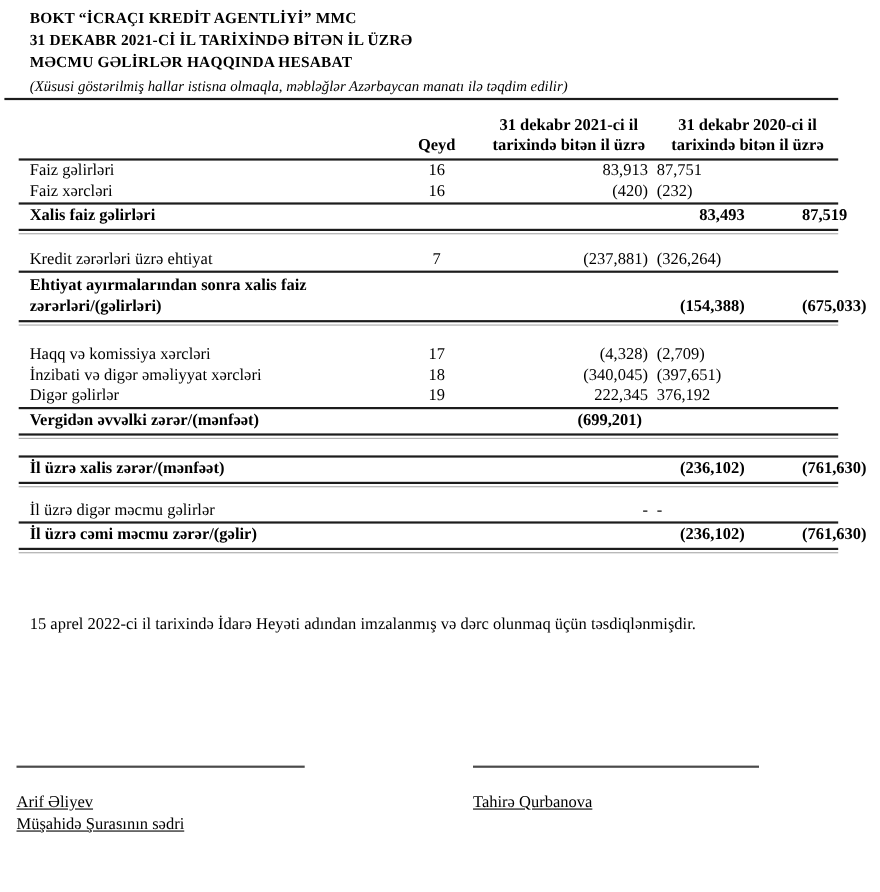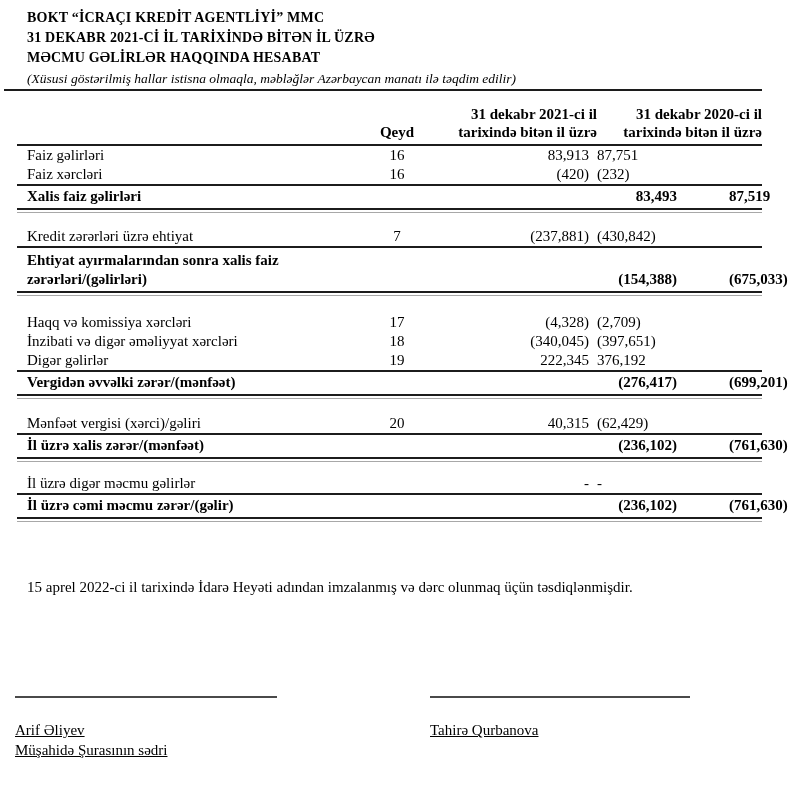--- a/index.html
+++ b/index.html
@@ -35,21 +35,21 @@
   .c-label { padding-left:10px; }
   .c-note  { text-align:center; }
   .c-2021  { text-align:right; padding-right:8px; }
   .c-2020  { text-align:left; padding-right:5px; }
   .thead {
     font-weight:bold;
     border-bottom:2px solid #1c1c1c;
     padding-bottom:3px;
   }
   .thead .cell { line-height:18px; }
-  .thead .c-2021, .thead .c-2020 { text-align:right; padding-right:0; }
+  .thead .c-2021, .thead .c-2020 { text-align:center; padding-right:0; }
   .row.normal .cell { font-weight:normal; }
   .row.total {
     font-weight:bold;
     border-top:2px solid #1c1c1c;
     border-bottom:2px solid #1c1c1c;
     position:relative;
     padding:1px 0 2px 0;
     gap:44px;
   }
   .row.total::after {
@@ -112,21 +112,21 @@
           <div class="cell c-label">Xalis faiz gəlirləri</div>
           <div class="cell c-note"></div>
           <div class="cell c-2021">83,493</div>
           <div class="cell c-2020">87,519</div>
         </div>
         <div class="row spacer" style="height: 17px;"></div>
         <div class="row normal">
           <div class="cell c-label">Kredit zərərləri üzrə ehtiyat</div>
           <div class="cell c-note">7</div>
           <div class="cell c-2021">(237,881)</div>
-          <div class="cell c-2020">(430,842)</div>
+          <div class="cell c-2020">(326,264)</div>
         </div>
         <div class="row total twoline">
           <div class="cell c-label">Ehtiyat ayırmalarından sonra xalis faiz
 zərərləri/(gəlirləri)</div>
           <div class="cell c-note"></div>
           <div class="cell c-2021">(154,388)</div>
           <div class="cell c-2020">(675,033)</div>
         </div>
         <div class="row spacer" style="height: 20px;"></div>
         <div class="row normal">
@@ -143,30 +143,23 @@
         </div>
         <div class="row normal">
           <div class="cell c-label">Digər gəlirlər</div>
           <div class="cell c-note">19</div>
           <div class="cell c-2021">222,345</div>
           <div class="cell c-2020">376,192</div>
         </div>
         <div class="row total">
           <div class="cell c-label">Vergidən əvvəlki zərər/(mənfəət)</div>
           <div class="cell c-note"></div>
-          <div class="cell c-2021">(276,417)</div>
           <div class="cell c-2020">(699,201)</div>
         </div>
         <div class="row spacer" style="height: 18px;"></div>
-        <div class="row normal">
-          <div class="cell c-label">Mənfəət vergisi (xərci)/gəliri</div>
-          <div class="cell c-note">20</div>
-          <div class="cell c-2021">40,315</div>
-          <div class="cell c-2020">(62,429)</div>
-        </div>
         <div class="row total">
           <div class="cell c-label">İl üzrə xalis zərər/(mənfəət)</div>
           <div class="cell c-note"></div>
           <div class="cell c-2021">(236,102)</div>
           <div class="cell c-2020">(761,630)</div>
         </div>
         <div class="row spacer" style="height: 15px;"></div>
         <div class="row normal">
           <div class="cell c-label">İl üzrə digər məcmu gəlirlər</div>
           <div class="cell c-note"></div>

